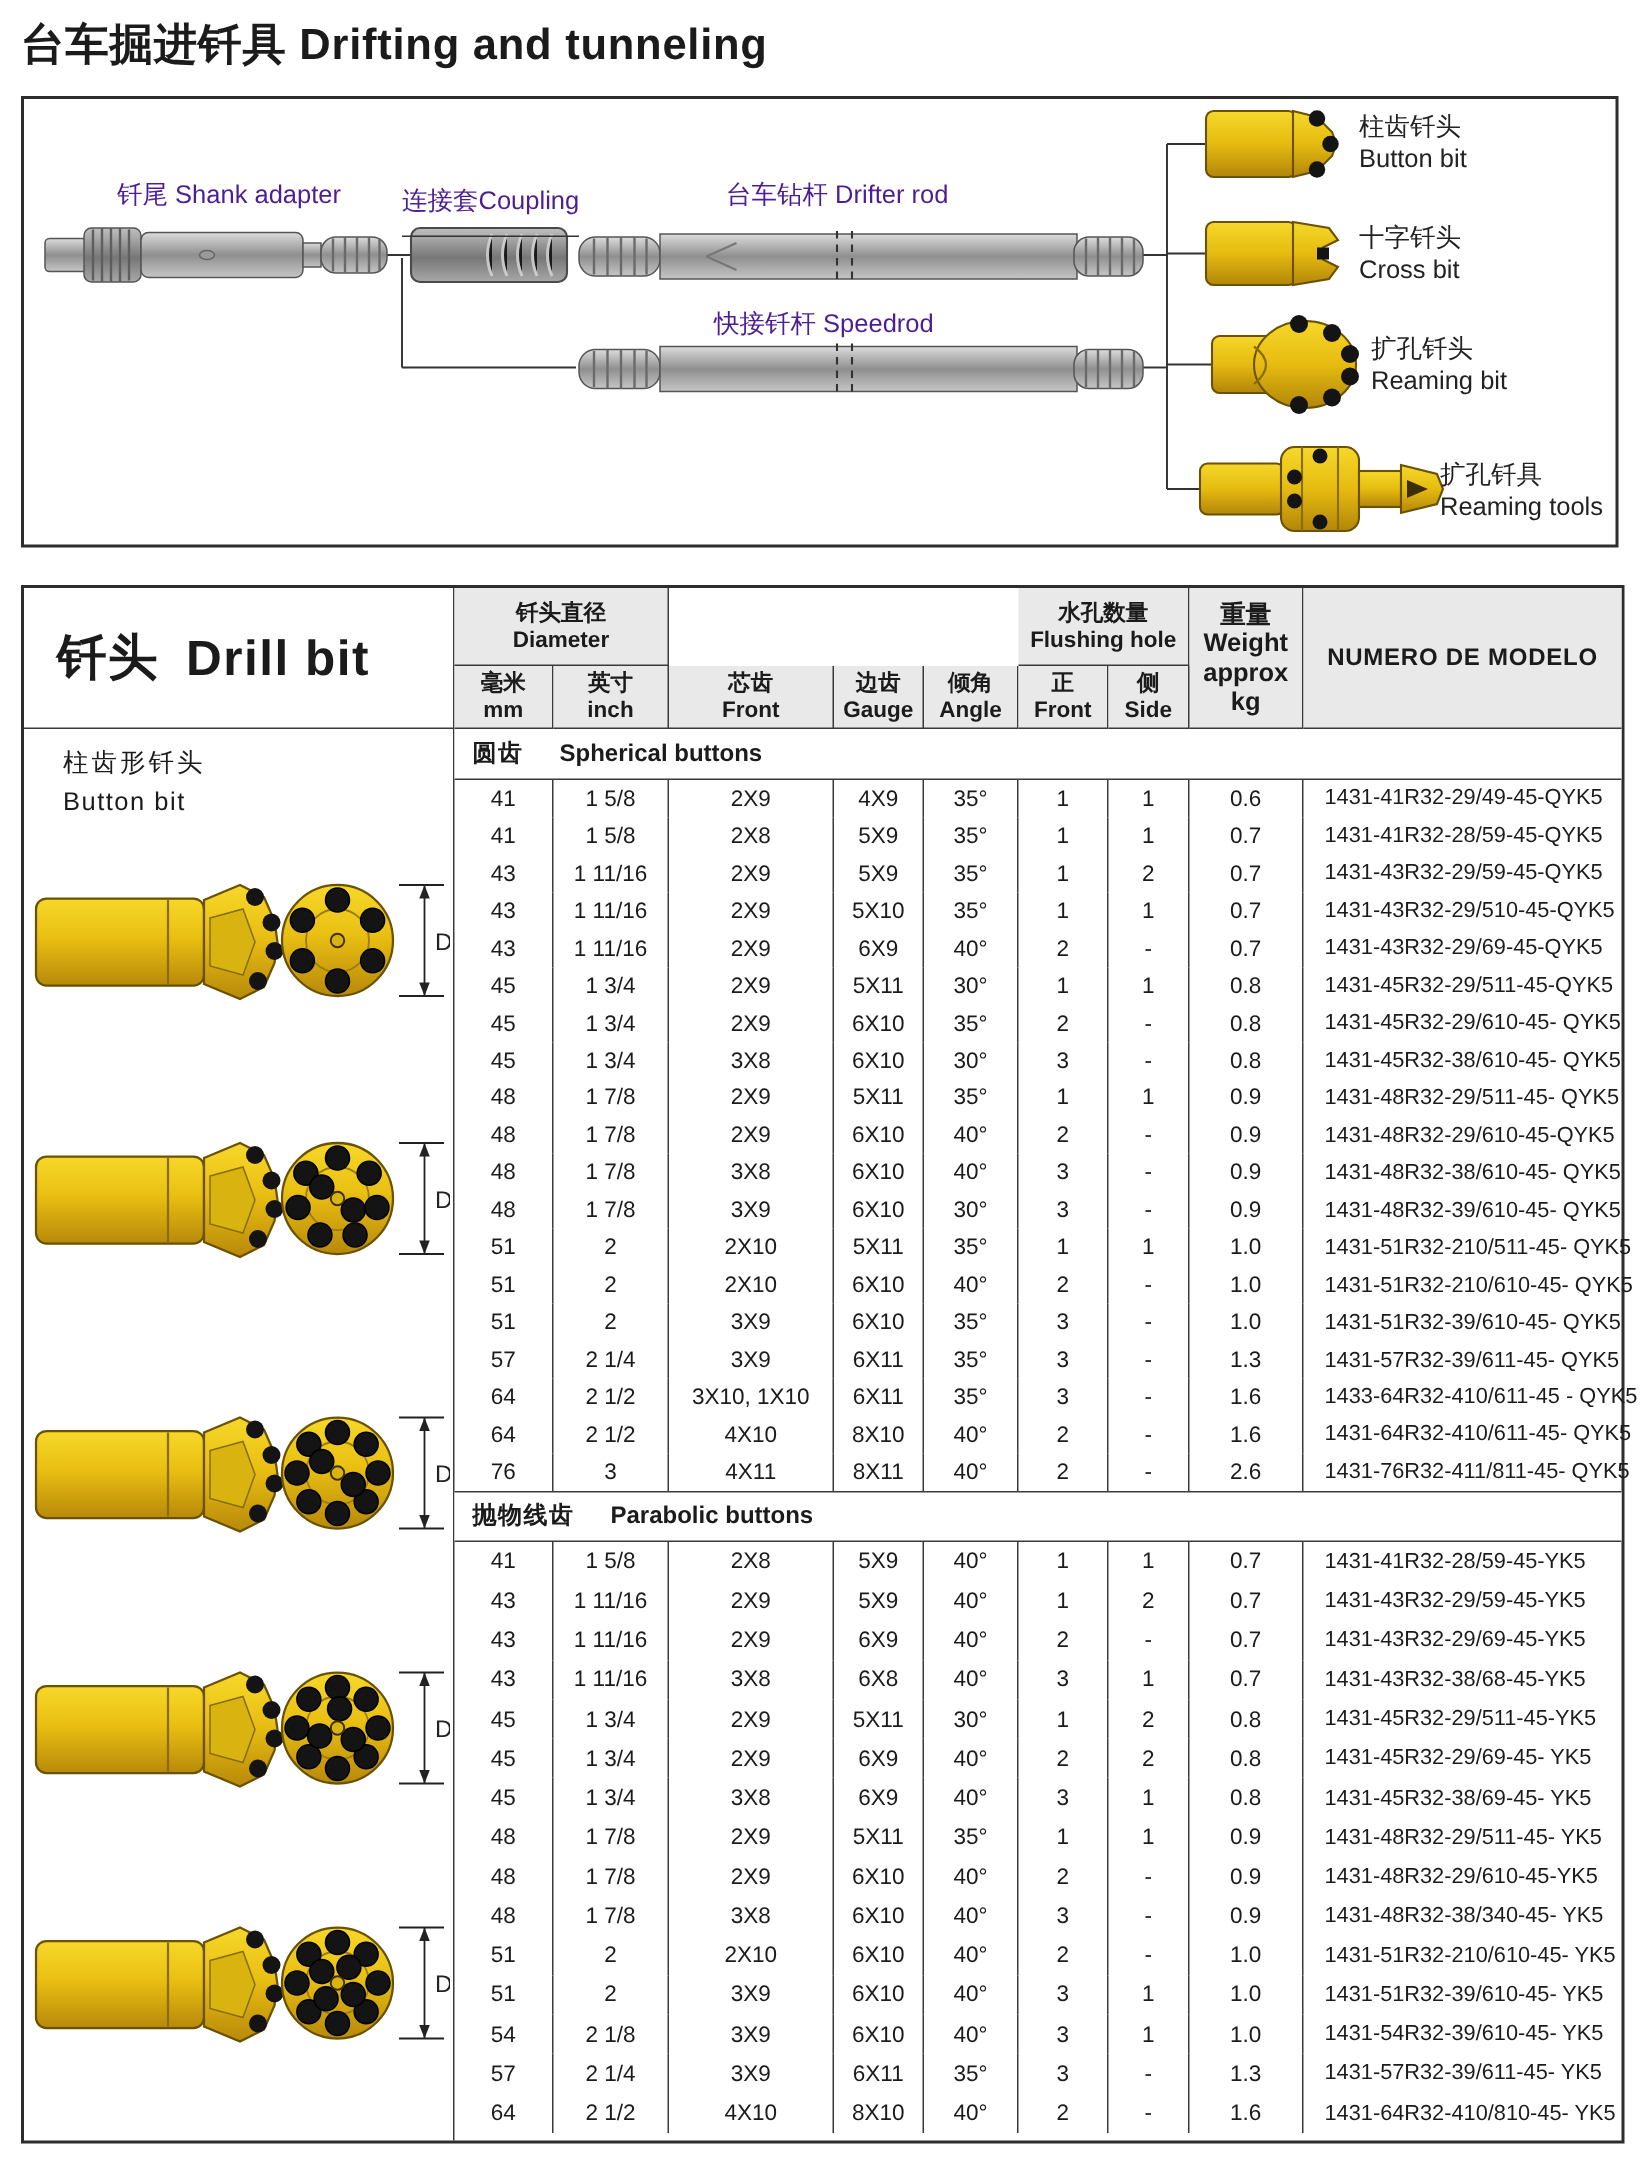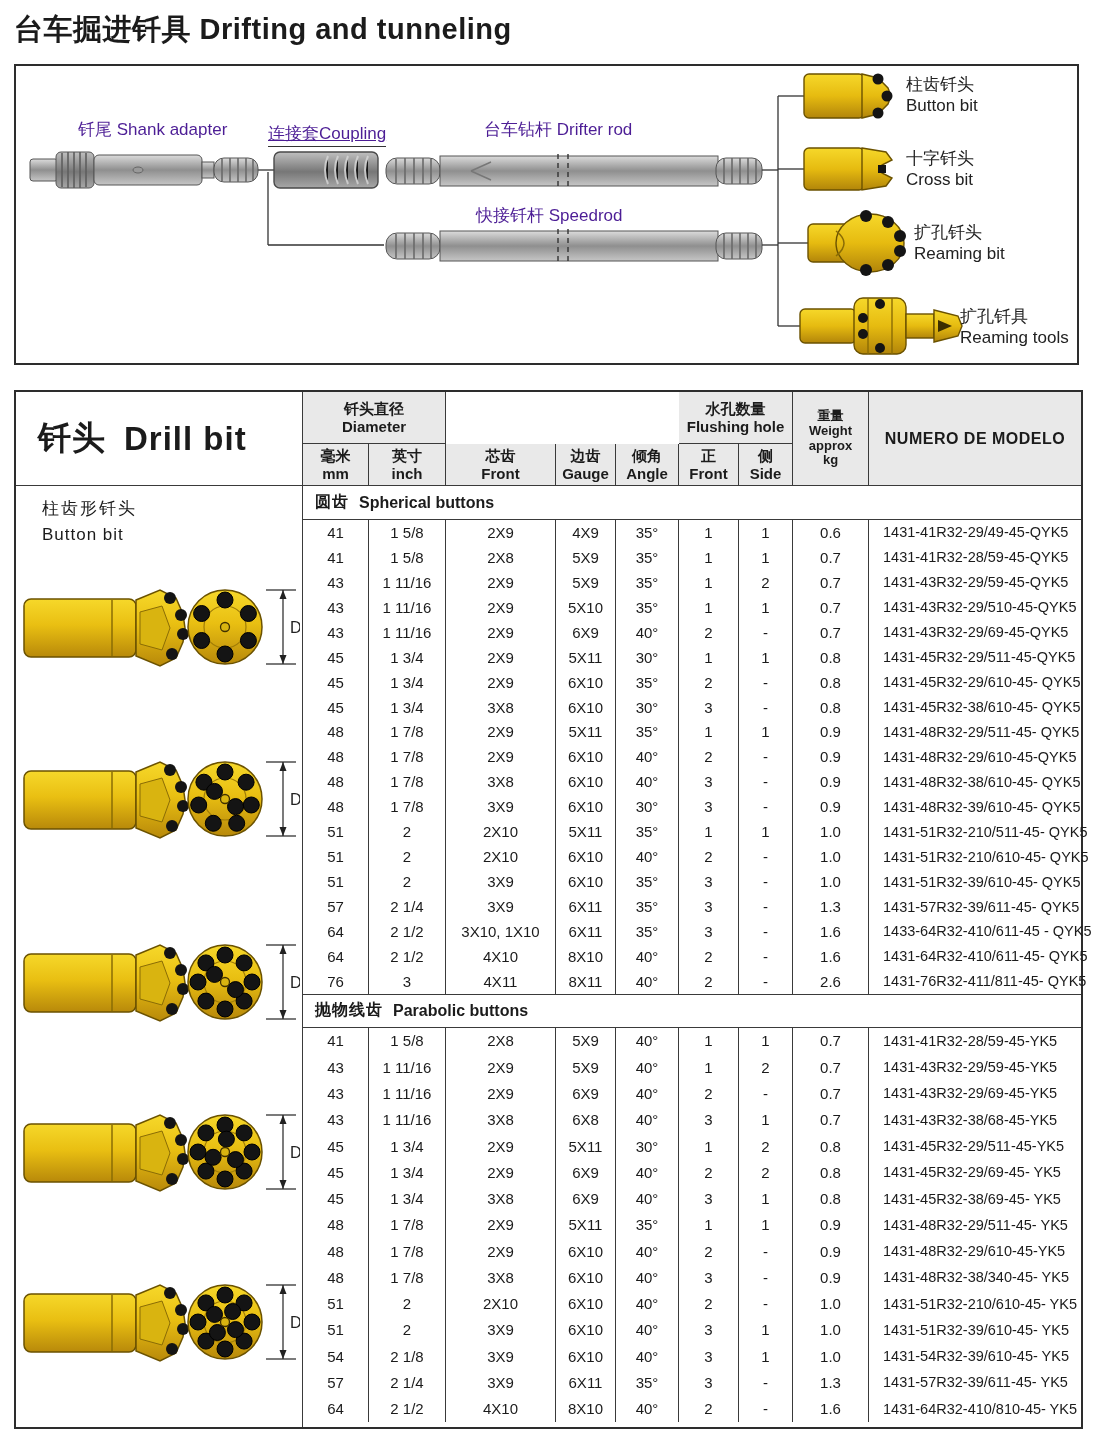--- a/index.html
+++ b/index.html
@@ -14,21 +14,21 @@
   .page-title { position:absolute; left:0; top:4px; font-size:29px; font-weight:bold; letter-spacing:0.5px; white-space:nowrap; }
   .product-code { position:absolute; right:6px; top:6px; font-size:31px; font-weight:600;margin-top:48px; }
 
   
   .diagram-panel {
     position:absolute; left:14px; top:64px; width:1065px; height:301px;
     border:2px solid #2d2d2d; background:#fff;
   }
   .diagram-art { position:absolute; left:0; top:0; }
   .dg-label { position:absolute; font-size:17px; color:#4c1d95; white-space:nowrap; }
-  .dg-label.ul { border-bottom:1px solid #333; padding-bottom:1px;text-decoration:underline; }
+  .dg-label.ul { border-bottom:1px solid #333; padding-bottom:12px; }
   .bit-label { position:absolute; font-size:17px; color:#222; line-height:1.25; white-space:nowrap; }
 
   
   .spec-table {
     position:absolute; left:14px; top:390px; width:1069px; height:1039px;
     border:2px solid #2d2d2d; background:#fff;
   }
   .left-col { position:absolute; left:0; top:0; width:287px; height:100%; border-right:1px solid #3a3a3a; }
   .left-header {
     position:absolute; left:0; top:0; width:100%; height:94px;
@@ -46,26 +46,26 @@
     grid-template-columns:66px 77px 110px 60px 63px 60px 54px 76px 212px;
     grid-template-rows:52px 42px;
   }
   .hcell {
     background:#e9e9e9; border-right:1px solid #3a3a3a; border-bottom:1px solid #3a3a3a;
     display:flex; flex-direction:column; align-items:center; justify-content:center;
     text-align:center; font-weight:bold; font-size:15px; line-height:1.2;
   }
   .hcell.last { border-right:none; }
   .hcell.model-h { font-size:16px; letter-spacing:0.5px; }
-  .hcell.weight-h { font-size:13px; line-height:1.12; }
+  .hcell.weight-h { font-size:17px; line-height:1.12; }
 
   .section-band {
     width:778px; height:34px; border-bottom:1px solid #3a3a3a;
     display:flex; align-items:center; padding-left:12px;
-    font-size:16px; font-weight:bold; background:#fff; letter-spacing:1px;
+    font-size:16px; font-weight:bold; background:#fff; letter-spacing:1px;gap:14px;
   }
   .section-band .en { margin-left:10px; letter-spacing:0; }
   .rows-block { width:778px; }
   .drow {
     display:grid; width:778px;
     grid-template-columns:66px 77px 110px 60px 63px 60px 54px 76px 212px;
     align-items:center;
   }
   .dcell {
     height:100%; border-right:1px solid #3a3a3a;

